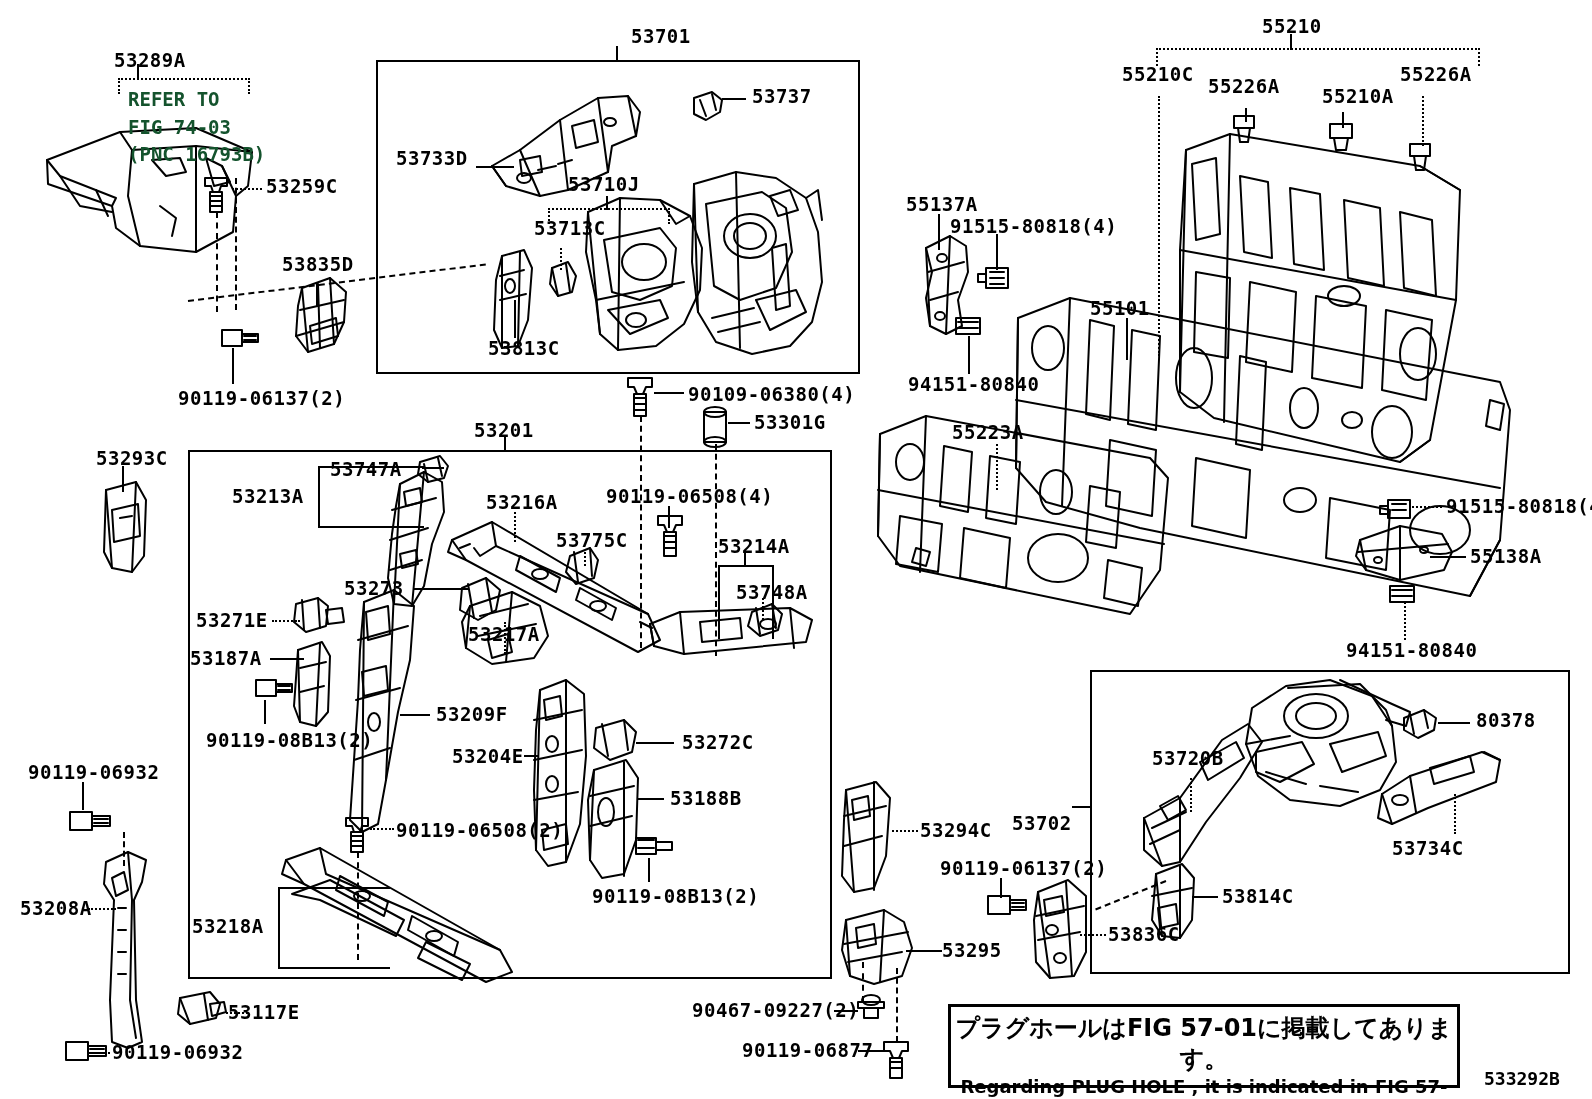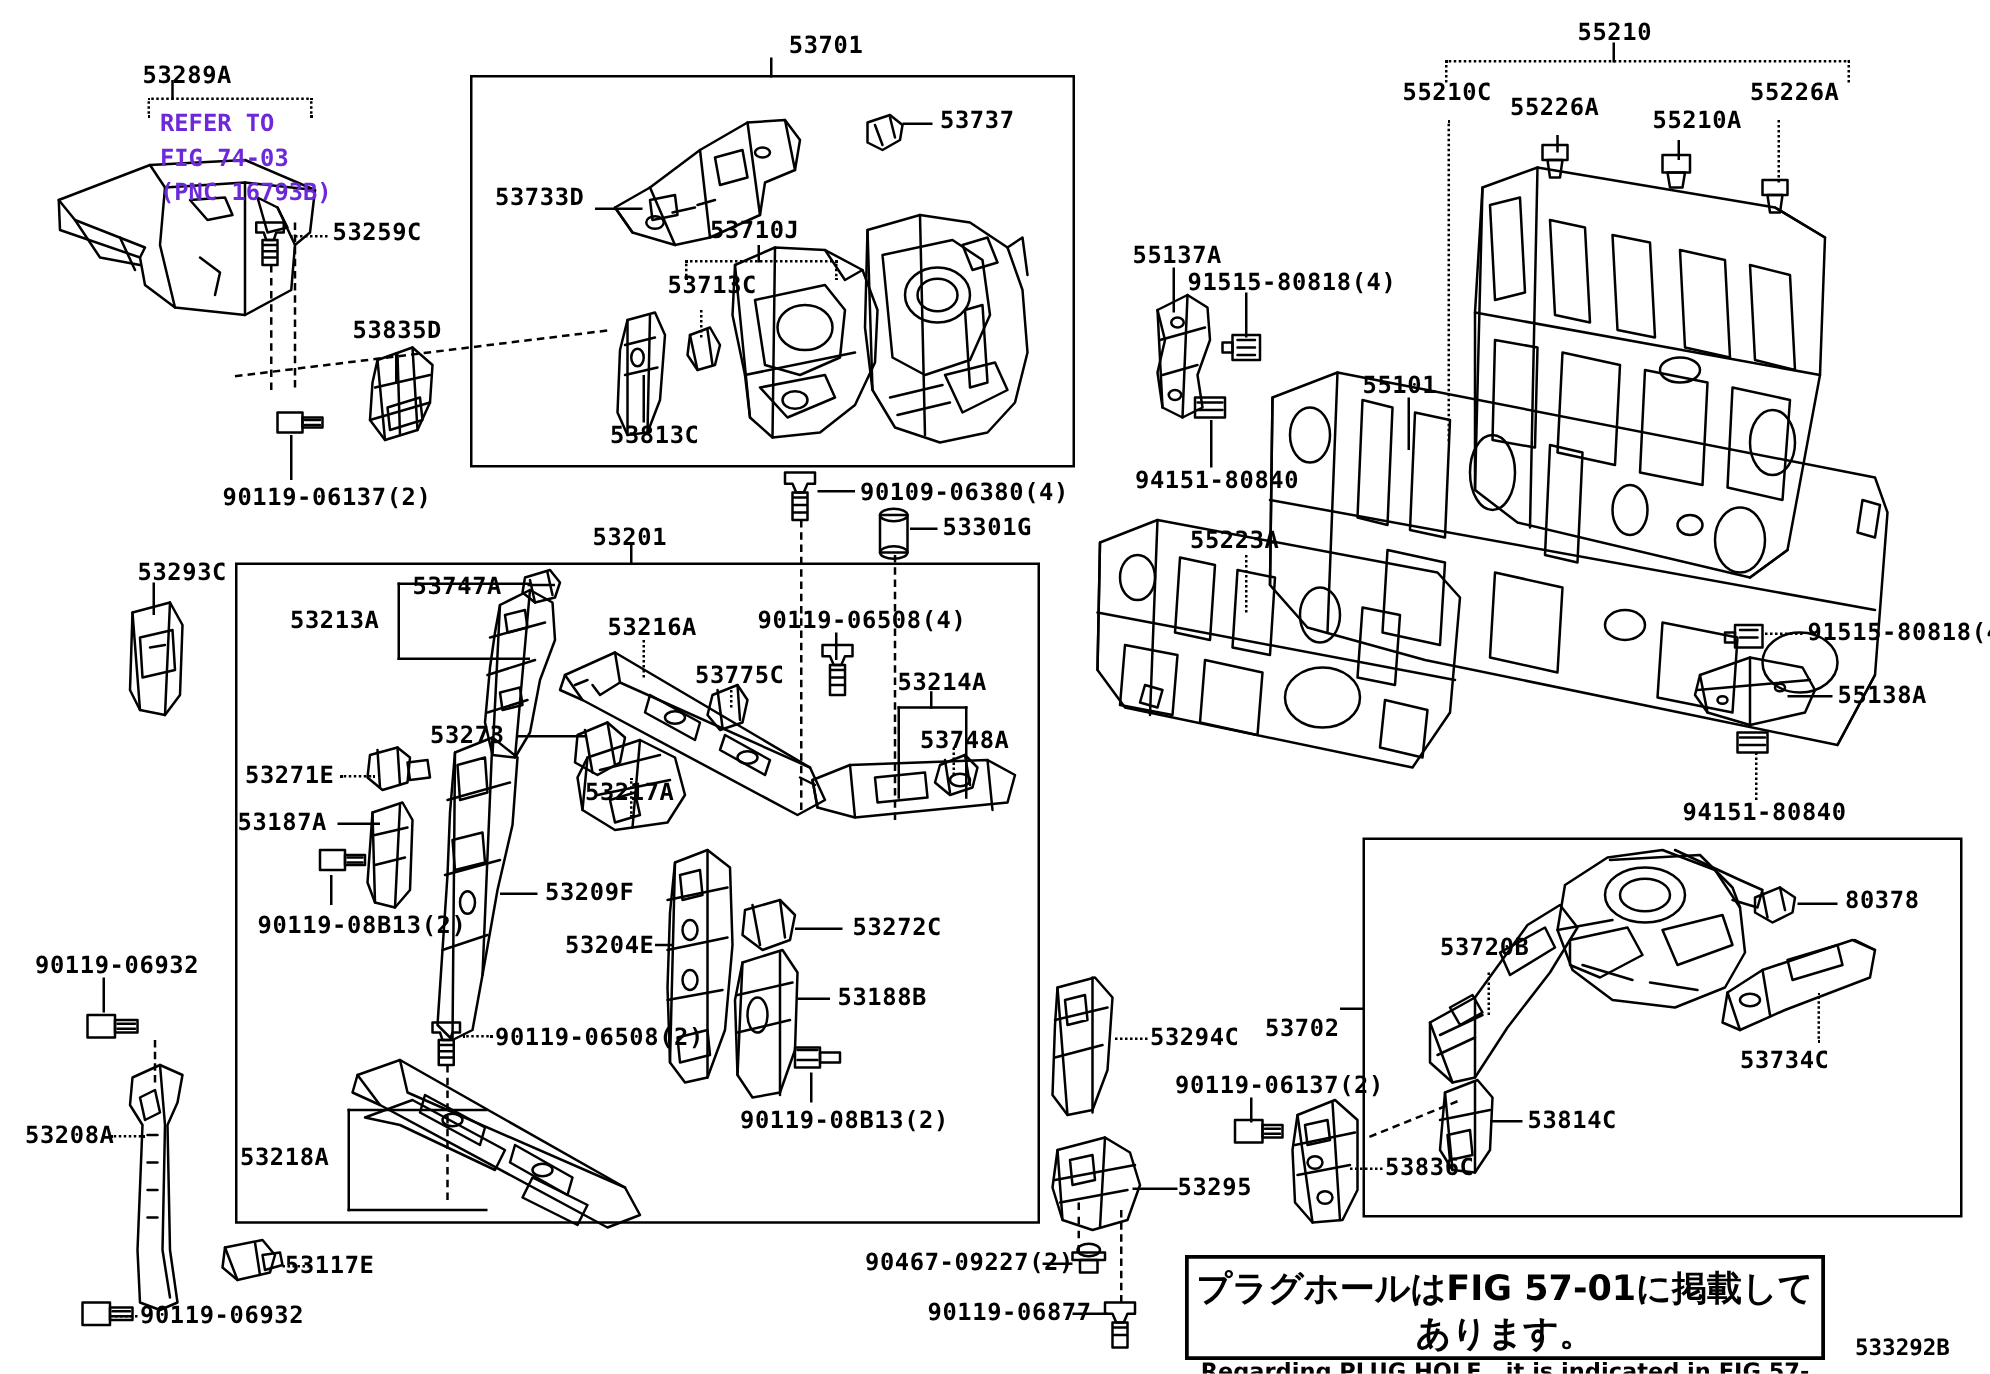--- a/index.html
+++ b/index.html
@@ -37,34 +37,34 @@
   .notebox{
     position:absolute;
     border:3px solid #000;
     background:#fff;
     box-sizing:border-box;
     text-align:center;
     padding-top:6px;
   }
   .note-jp{
     font-family:"DejaVu Sans","Liberation Sans",sans-serif;
-    font-weight:bold;font-size:28px;color:#000;line-height:1.3;
+    font-weight:bold;font-size:24px;color:#000;line-height:1.3;
   }
   .note-en{
     font-family:"DejaVu Sans","Liberation Sans",sans-serif;
     font-weight:bold;font-size:18px;color:#000;line-height:1.3;
   }
   .note-ref{
     font-family:"DejaVu Sans Mono","Liberation Mono",monospace;
     font-weight:bold;font-size:19px;color:#000;line-height:1.35;
   }
   .refblock{
     position:absolute;
     font-family:"DejaVu Sans Mono","Liberation Mono",monospace;
-    font-weight:bold;font-size:19px;line-height:1.45;color:#6d28d9;white-space:pre;
+    font-weight:bold;font-size:19px;line-height:1.45;color:#14532d;white-space:pre;
   }
   .figcode{
     position:absolute;
     font-family:"DejaVu Sans Mono","Liberation Mono",monospace;
     font-weight:bold;font-size:18px;color:#000;
   }
   svg.art{position:absolute;left:0;top:0;width:1592px;height:1099px;overflow:visible;pointer-events:none;}
   svg.art *{vector-effect:non-scaling-stroke;}
 </style>
 </head>
@@ -604,21 +604,21 @@
   <div class="lbl" style="left:908px;top:372px;">94151-80840</div>
   <div class="lbl" style="left:1090px;top:296px;">55101</div>
   <div class="lbl" style="left:952px;top:420px;">55223A</div>
   <div class="lbl" style="left:1446px;top:494px;">91515-80818(4)</div>
   <div class="lbl" style="left:1470px;top:544px;">55138A</div>
   <div class="lbl" style="left:1346px;top:638px;">94151-80840</div>
 
   <div class="lbl" style="left:688px;top:382px;">90109-06380(4)</div>
   <div class="lbl" style="left:754px;top:410px;">53301G</div>
   <div class="lbl" style="left:474px;top:418px;">53201</div>
-  <div class="lbl" style="left:96px;top:446px;margin-left:14px;">53293C</div>
+  <div class="lbl" style="left:96px;top:446px;">53293C</div>
   <div class="lbl" style="left:330px;top:457px;">53747A</div>
   <div class="lbl" style="left:232px;top:484px;">53213A</div>
   <div class="lbl" style="left:486px;top:490px;">53216A</div>
   <div class="lbl" style="left:556px;top:528px;">53775C</div>
   <div class="lbl" style="left:606px;top:484px;">90119-06508(4)</div>
   <div class="lbl" style="left:718px;top:534px;">53214A</div>
   <div class="lbl" style="left:736px;top:580px;">53748A</div>
   <div class="lbl" style="left:344px;top:576px;">53273</div>
   <div class="lbl" style="left:196px;top:608px;">53271E</div>
   <div class="lbl" style="left:468px;top:622px;">53217A</div>

